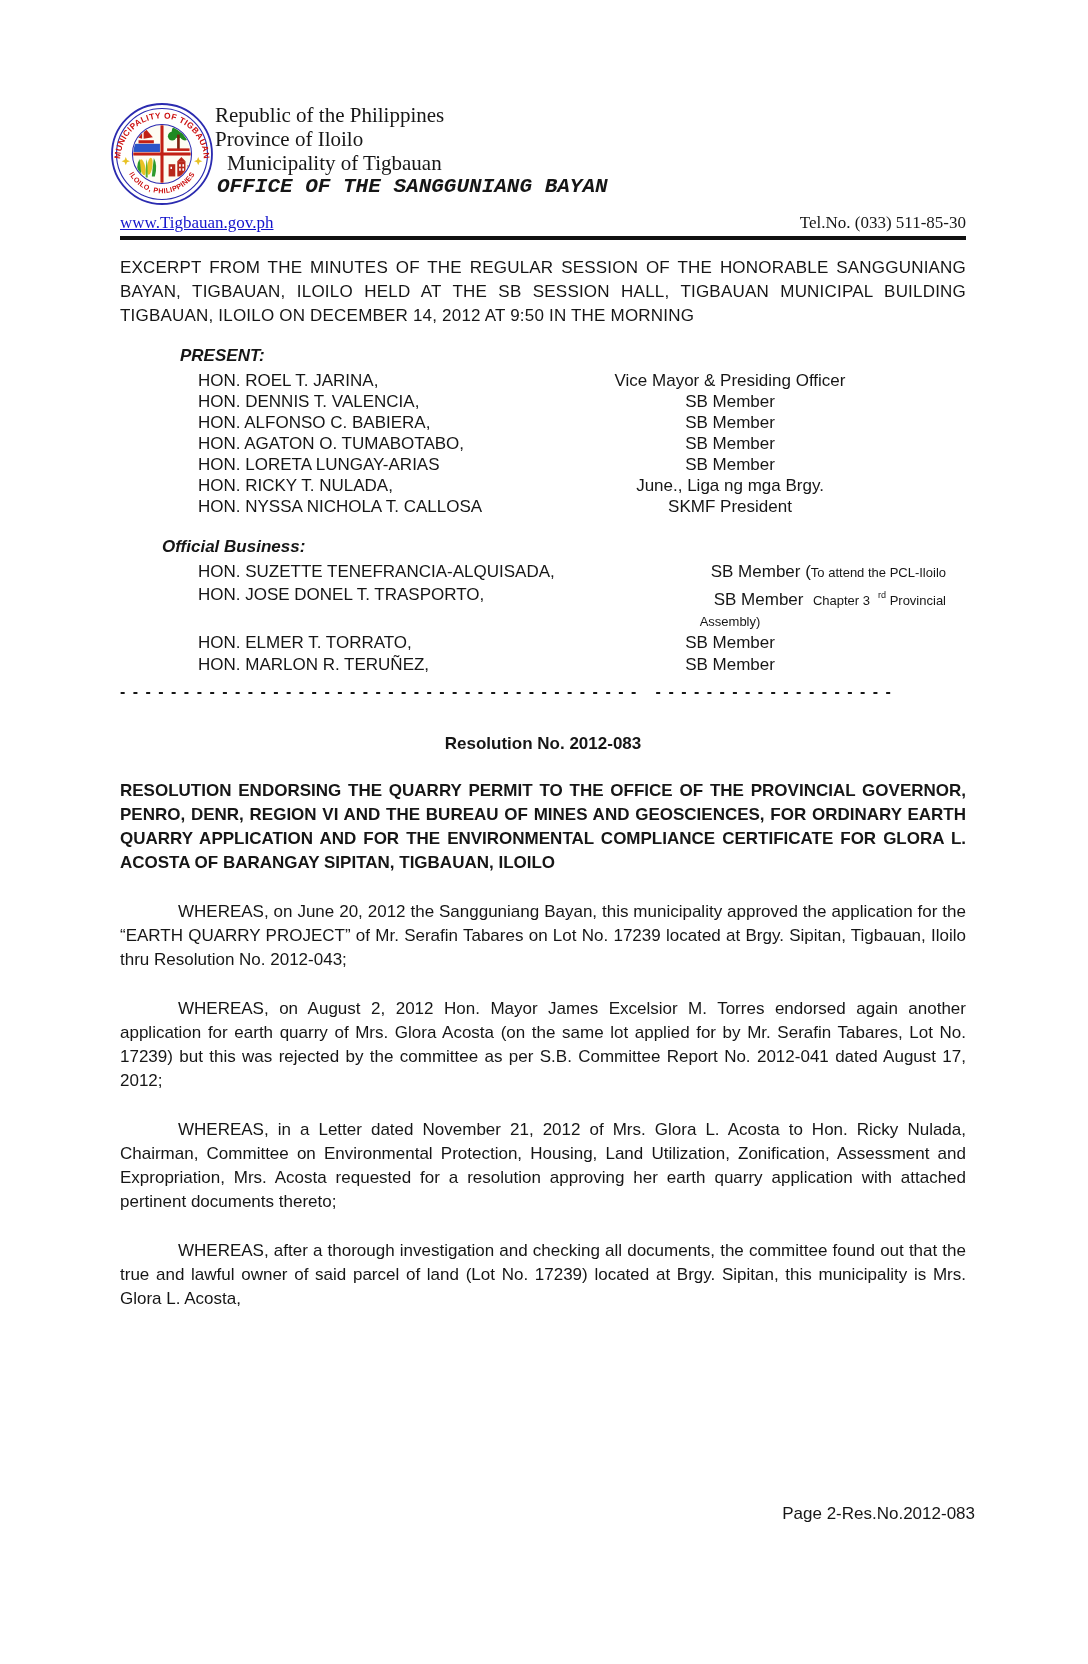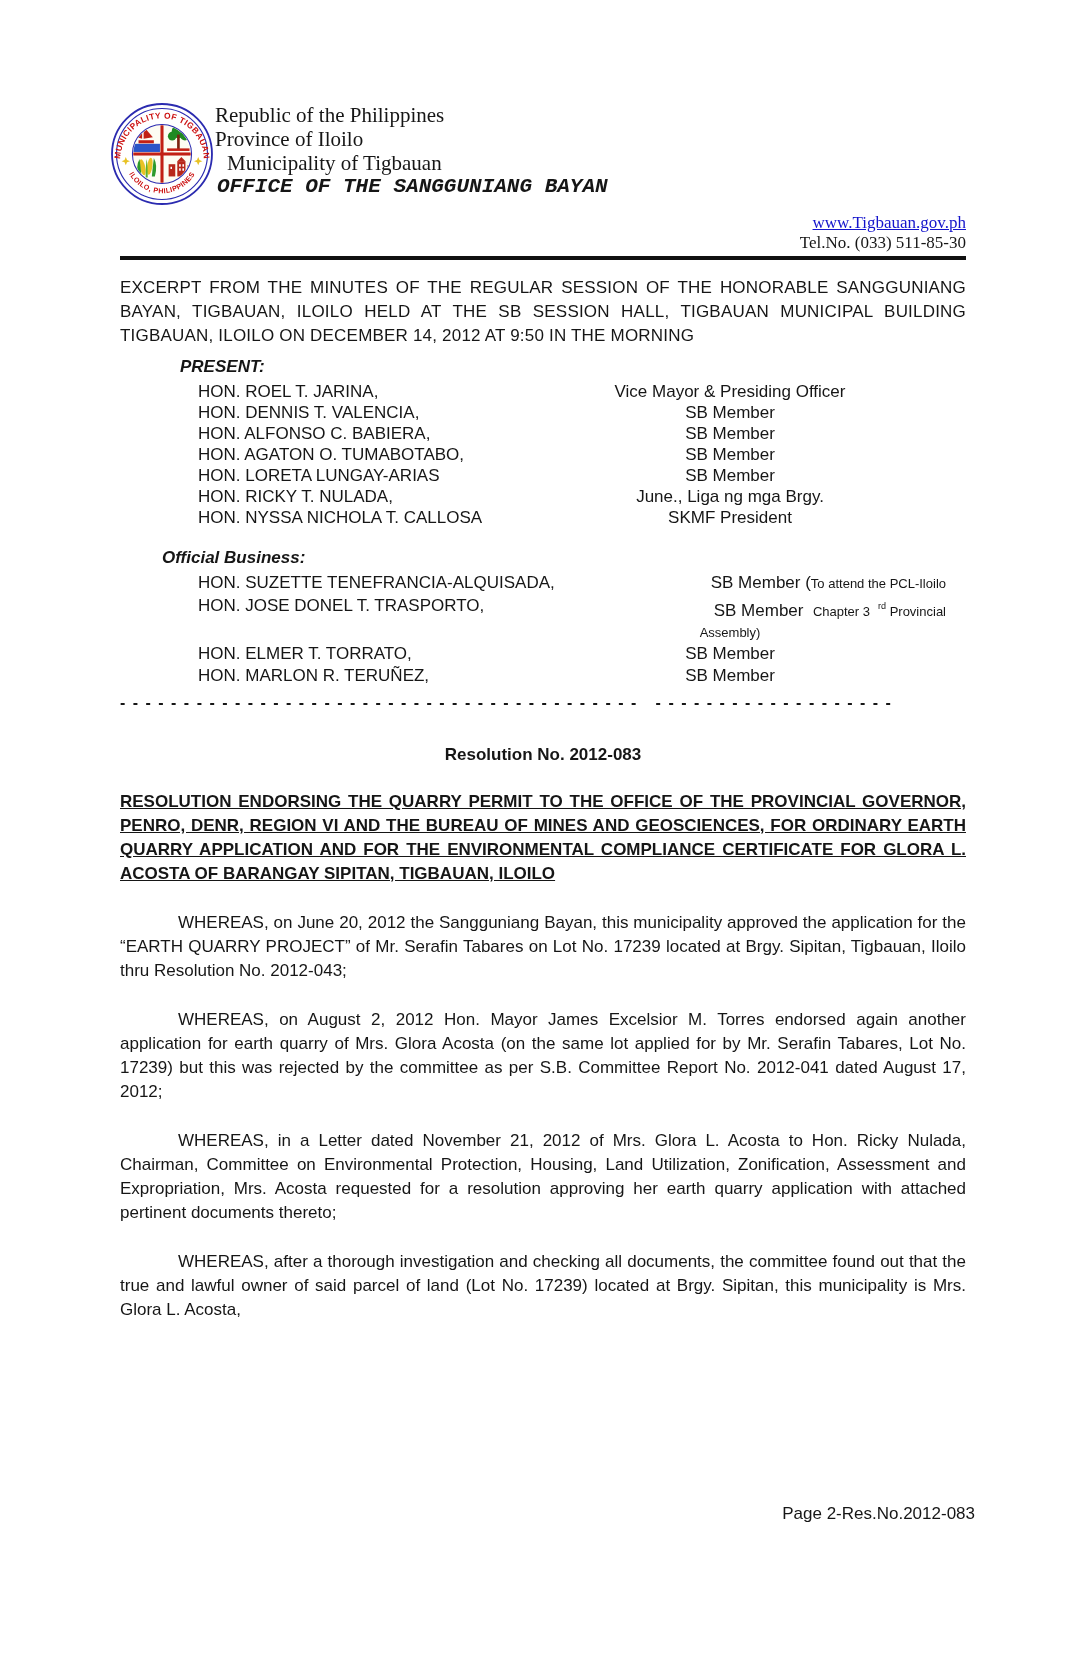--- a/index.html
+++ b/index.html
@@ -20,33 +20,32 @@
     margin-left:95px;
     font-family:"Liberation Serif", serif;
     font-size:21px; line-height:24px;
   }
   .ht-line3 { padding-left:12px; }
   .ht-line4 { font-weight:bold; font-style:italic; padding-left:2px;font-family:Liberation Mono, monospace; }
   .contact-row {
     display:flex; justify-content:space-between; align-items:flex-end;
     font-family:"Liberation Serif", serif; font-size:17px;
     margin-top:6px;
-    flex-direction:column;
   }
   .site-link { color:#1414cc; text-decoration:underline; cursor:pointer; }
   .rule { border:0; border-top:4px solid #111; margin:3px 0 0 0; }
 
   
   .excerpt {
     margin-top:16px;
     font-size:17px; line-height:24px;
     text-align:justify; letter-spacing:0.2px;
   }
   .sec-heading { font-weight:bold; font-style:italic; font-size:17px; }
-  .h-present { margin:9px 0 4px 60px; }
+  .h-present { margin:18px 0 4px 60px; }
   .h-official { margin:20px 0 4px 42px; }
   .h-absent { margin:26px 0 4px 62px; }
 
   .m-row { display:flex; white-space:nowrap; font-size:17px; line-height:21px; }
   .ob-row { line-height:22px; }
   .m-name { flex:none; width:470px; padding-left:78px; box-sizing:border-box; }
   .m-role { flex:none; width:280px; text-align:center; }
   .m-role-left { flex:none; width:356px; text-align:right; padding-left:32px; box-sizing:border-box; }
   .small-note { font-size:13px; }
   .sup { font-size:9px; vertical-align:super;padding-left:8px; }
@@ -203,21 +202,21 @@
       <span class="m-role">SB Member</span>
     </div>
     <div class="m-row ob-row">
       <span class="m-name">HON. MARLON R. TERUÑEZ,</span>
       <span class="m-role">SB Member</span>
     </div>
 
     <div class="separator">- - - - - - - - - - - - - - - - - - - - - - - - - - - - - - - - - - - - - - - - -   - - - - - - - - - - - - - - - - - - -</div>
 
     <div class="res-number">Resolution No. 2012-083</div>
-    <p class="res-title" style="margin-bottom:16px;text-decoration:underline;">RESOLUTION ENDORSING THE QUARRY PERMIT TO THE OFFICE OF THE PROVINCIAL GOVERNOR, PENRO, DENR, REGION VI AND THE BUREAU OF MINES AND GEOSCIENCES, FOR ORDINARY EARTH QUARRY APPLICATION AND FOR THE ENVIRONMENTAL COMPLIANCE CERTIFICATE FOR GLORA L. ACOSTA OF BARANGAY SIPITAN, TIGBAUAN, ILOILO</p>
+    <p class="res-title" style="margin-bottom:16px;">RESOLUTION ENDORSING THE QUARRY PERMIT TO THE OFFICE OF THE PROVINCIAL GOVERNOR, PENRO, DENR, REGION VI AND THE BUREAU OF MINES AND GEOSCIENCES, FOR ORDINARY EARTH QUARRY APPLICATION AND FOR THE ENVIRONMENTAL COMPLIANCE CERTIFICATE FOR GLORA L. ACOSTA OF BARANGAY SIPITAN, TIGBAUAN, ILOILO</p>
 
     <p class="para">WHEREAS, on June 20, 2012 the Sangguniang Bayan, this municipality approved the application for the “EARTH QUARRY PROJECT” of Mr. Serafin Tabares on Lot No. 17239 located at Brgy. Sipitan, Tigbauan, Iloilo thru Resolution No. 2012-043;</p>
     <p class="para">WHEREAS, on August 2, 2012 Hon. Mayor James Excelsior M. Torres endorsed again another application for earth quarry of Mrs. Glora Acosta (on the same lot applied for by Mr. Serafin Tabares, Lot No. 17239) but this was rejected by the committee as per S.B. Committee Report No. 2012-041 dated August 17, 2012;</p>
     <p class="para">WHEREAS, in a Letter dated November 21, 2012 of Mrs. Glora L. Acosta to Hon. Ricky Nulada, Chairman, Committee on Environmental Protection, Housing, Land Utilization, Zonification, Assessment and Expropriation, Mrs. Acosta requested for a resolution approving her earth quarry application with attached pertinent documents thereto;</p>
     <p class="para">WHEREAS, after a thorough investigation and checking all documents, the committee found out that the true and lawful owner of said parcel of land (Lot No. 17239) located at Brgy. Sipitan, this municipality is Mrs. Glora L. Acosta,</p>
 
   </div>
 
   <div class="footer">Page 2-Res.No.2012-083</div>
 </div>

